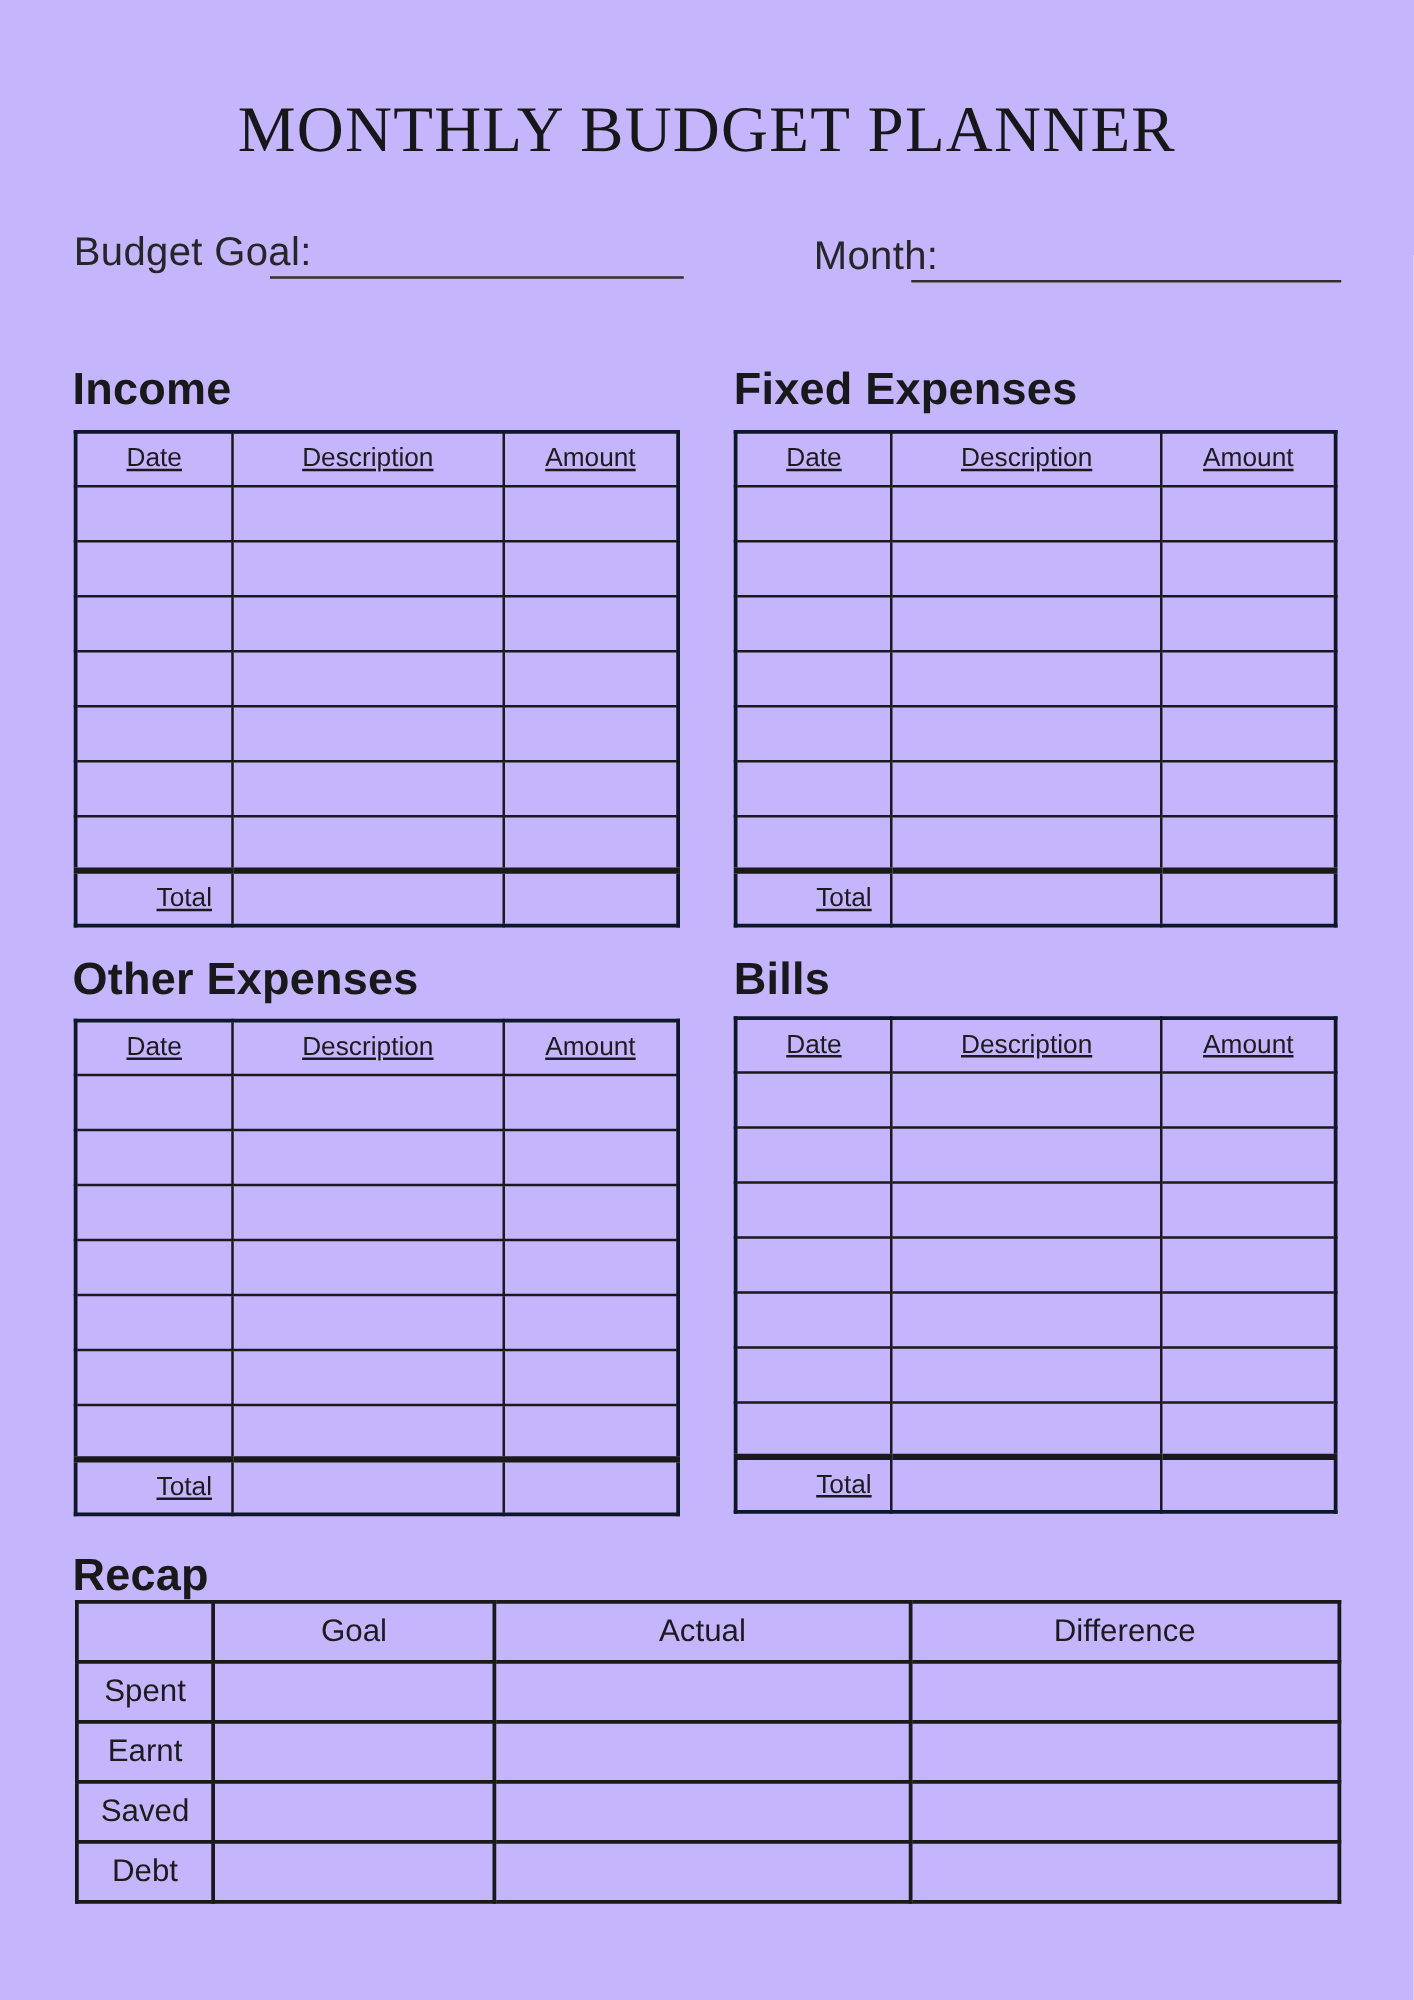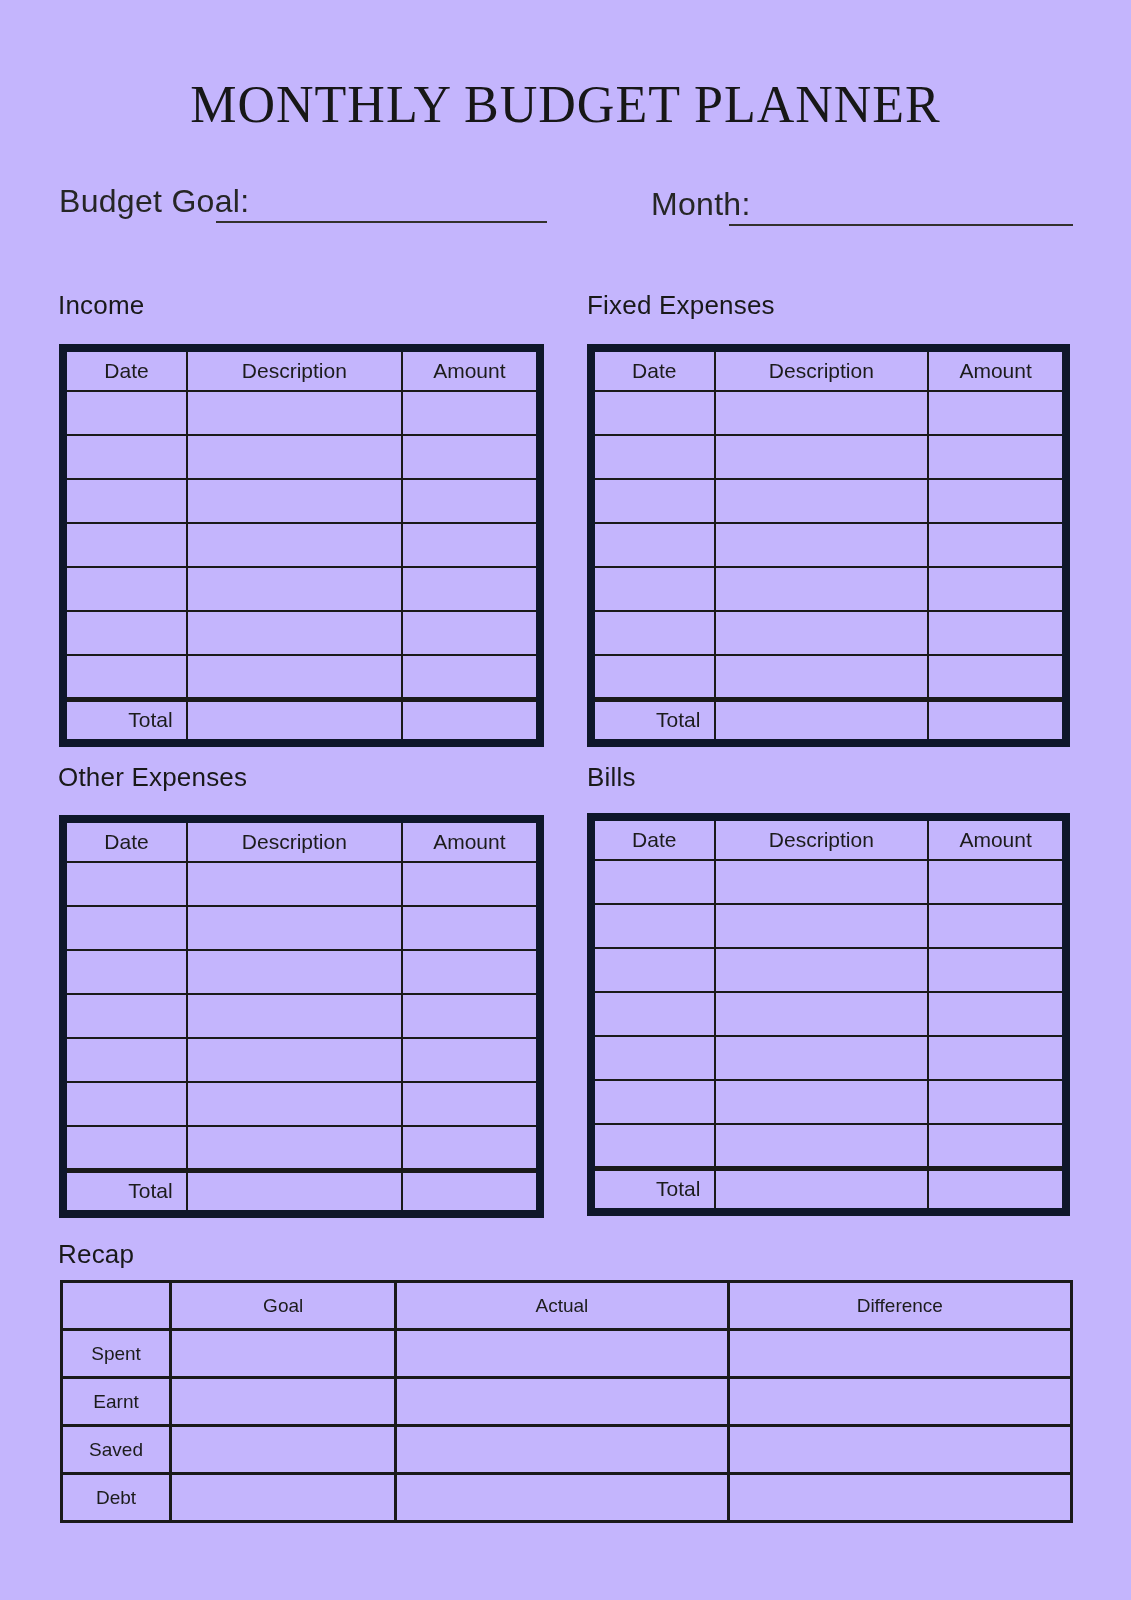--- a/index.html
+++ b/index.html
@@ -45,38 +45,39 @@
     height: 2px;
     background: #33312D;
   }
   .goal-line  { left: 216px; top: 221px; width: 331px; }
   .month-line { left: 729px; top: 224px; width: 344px; }
 
   
   .section-heading {
     position: absolute;
     margin: 0;
-    font-size: 26px;
-    font-weight: 400;
+    font-size: 36px;
+    font-weight: 700;
     letter-spacing: 0.2px;
     color: #191919;
     line-height: 1.1;
   }
   .h-income { left: 58px;  top: 291px; }
   .h-fixed  { left: 587px; top: 291px; }
   .h-other  { left: 58px;  top: 763px; }
   .h-bills  { left: 587px; top: 763px; }
   .h-recap  { left: 58px;  top: 1240px; }
 
   
   .grid-table {
     position: absolute;
     border-collapse: collapse;
     table-layout: fixed;
-    border: 8px solid #0f172a;
+    border: 3px solid #0f172a;
+    text-decoration: underline;
   }
   .grid-table th, .grid-table td {
     border: 2px solid #1A1A1A;
     padding: 0;
     font-size: 21px;
     font-weight: 400;
     text-align: center;
     vertical-align: middle;
     color: #1C1C1C;
     overflow: hidden;
@@ -99,21 +100,21 @@
     left: 60px;
     top: 1280px;
     width: 1013px;
     border-collapse: collapse;
     table-layout: fixed;
     border: 3px solid #1A1A1A;
   }
   .recap-table th, .recap-table td {
     border: 3px solid #1A1A1A;
     padding: 0;
-    font-size: 19px;
+    font-size: 25px;
     font-weight: 400;
     text-align: center;
     vertical-align: middle;
     color: #1C1C1C;
   }
   .recap-table thead tr { height: 48px; }
   .recap-table tbody tr { height: 48px; }
   .rcol-label { width: 10.8%; }
   .rcol-goal  { width: 22.3%; }
   .rcol-actual { width: 32.9%; }

